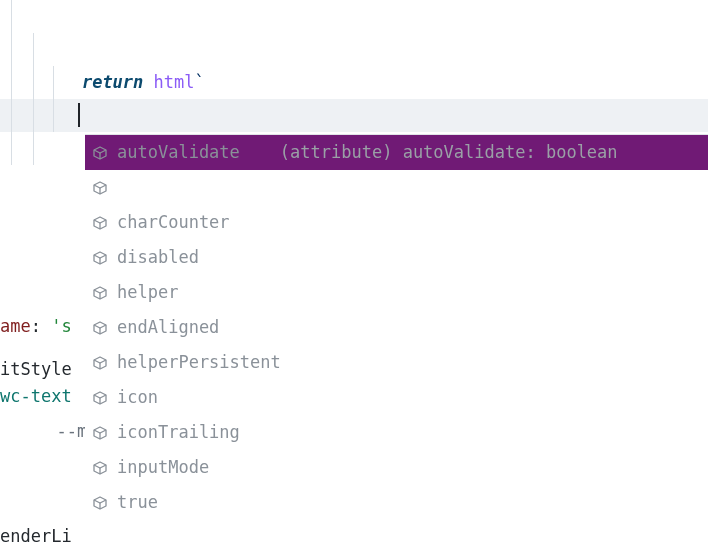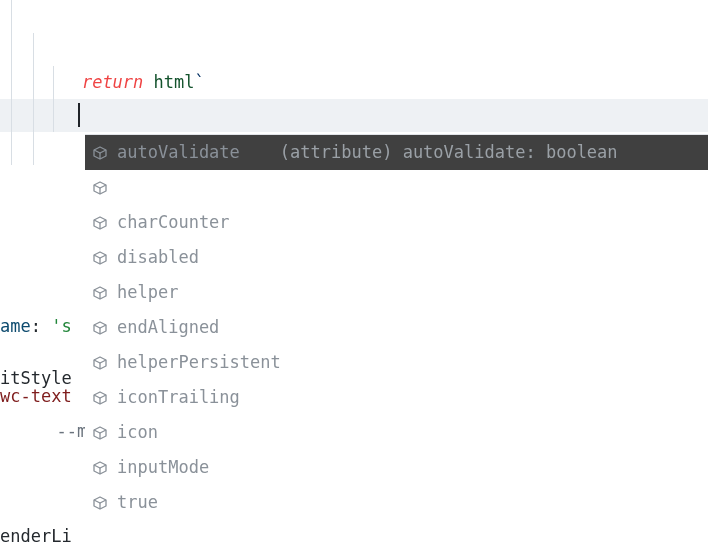--- a/index.html
+++ b/index.html
@@ -27,33 +27,33 @@
     position: absolute;
     top: 0;
     bottom: 0;
     width: 1px;
     background: #d8dee4;
   }
   .ig1 { left: 11px; }
   .ig2 { left: 33px; }
   .ig4 { left: 53px; }
 
-  .kw-return { color: #ef4444; font-style: italic; }
-  .fn-html { color: #14532d; }
+  .kw-return { color: #0c4a6e; font-style: italic; font-weight: bold; }
+  .fn-html { color: #8b5cf6; }
   .backtick { color: #032f62; }
   .tag-bracket { color: #22863a; }
-  .tag-name { color: #7f1d1d; }
+  .tag-name { color: #0f766e; }
   .attr-name { color: #005cc5; font-style: italic; }
   .attr-eq { color: #d73a49; }
   .brace { color: #005cc5; }
   .bool { color: #d19a00; }
   .close-slash { color: #22863a; }
   .plain { color: #24292e; }
   .str { color: #22863a; }
-  .prop { color: #0c4a6e; text-align: right; }
+  .prop { color: #7f1d1d; text-align: right; }
   .cssvar { color: #6a737d; }
 
   .bracket-hl {
     background: #e5e7eb;
     border-radius: 2px;
     padding: 0 1px;
   }
 
   .cursor-line-bg {
     position: absolute;
@@ -86,21 +86,21 @@
   .popup-row {
     display: flex;
     align-items: center;
     height: 35px;
     padding-left: 6px;
     gap: 8px;
     color: #8a9199;
     cursor: pointer;
   }
   .popup-row.selected {
-    background: #404040;
+    background: #701a75;
   }
   .popup-icon {
     flex-shrink: 0;
     display: inline-flex;
     align-items: center;
     justify-content: center;
     width: 18px;
     height: 18px;
     color: #8a9199;
   }
@@ -158,21 +158,21 @@
     <span class="indent-guide ig1"></span>
     <span class="indent-guide ig2"></span>
     <span class="plain">      </span><span class="close-slash">&lt;/</span><span class="tag-name">mw</span>
   </div>
 
 </div>
 
 <div class="cursor"></div>
 
 <div class="bg-code" style="top:310px;"><span class="prop">ame</span><span class="plain">: </span><span class="str">'s</span></div>
-<div class="bg-code" style="top:362px;"><span class="plain">itStyle</span></div>
+<div class="bg-code" style="top:353px;"><span class="plain">itStyle</span></div>
 <div class="bg-code" style="top:380px;"><span class="tag-name">wc-text</span></div>
 <div class="bg-code" style="top:415px;padding-left:36px;"><span class="plain">  </span><span class="cssvar">--mdc-</span></div>
 <div class="bg-code" style="top:520px;text-align:right;"><span class="plain">enderLi</span></div>
 
 <div class="popup" id="autocomplete">
     <div class="popup-row selected">
       <span class="popup-icon">
         <svg width="16" height="16" viewBox="0 0 16 16" fill="none" stroke="currentColor" stroke-width="1.3" stroke-linejoin="round">
           <path d="M8 2 L14 5 L14 11 L8 14 L2 11 L2 5 Z"></path>
           <path d="M2 5 L8 8 L14 5"></path>
@@ -242,40 +242,40 @@
       <span class="popup-label">helperPersistent</span>
     </div>
     <div class="popup-row">
       <span class="popup-icon">
         <svg width="16" height="16" viewBox="0 0 16 16" fill="none" stroke="currentColor" stroke-width="1.3" stroke-linejoin="round">
           <path d="M8 2 L14 5 L14 11 L8 14 L2 11 L2 5 Z"></path>
           <path d="M2 5 L8 8 L14 5"></path>
           <path d="M8 8 L8 14"></path>
         </svg>
       </span>
+      <span class="popup-label">icon</span>
+    </div>
+    <div class="popup-row">
+      <span class="popup-icon">
+        <svg width="16" height="16" viewBox="0 0 16 16" fill="none" stroke="currentColor" stroke-width="1.3" stroke-linejoin="round">
+          <path d="M8 2 L14 5 L14 11 L8 14 L2 11 L2 5 Z"></path>
+          <path d="M2 5 L8 8 L14 5"></path>
+          <path d="M8 8 L8 14"></path>
+        </svg>
+      </span>
       <span class="popup-label">iconTrailing</span>
     </div>
     <div class="popup-row">
       <span class="popup-icon">
         <svg width="16" height="16" viewBox="0 0 16 16" fill="none" stroke="currentColor" stroke-width="1.3" stroke-linejoin="round">
           <path d="M8 2 L14 5 L14 11 L8 14 L2 11 L2 5 Z"></path>
           <path d="M2 5 L8 8 L14 5"></path>
           <path d="M8 8 L8 14"></path>
         </svg>
       </span>
-      <span class="popup-label">icon</span>
-    </div>
-    <div class="popup-row">
-      <span class="popup-icon">
-        <svg width="16" height="16" viewBox="0 0 16 16" fill="none" stroke="currentColor" stroke-width="1.3" stroke-linejoin="round">
-          <path d="M8 2 L14 5 L14 11 L8 14 L2 11 L2 5 Z"></path>
-          <path d="M2 5 L8 8 L14 5"></path>
-          <path d="M8 8 L8 14"></path>
-        </svg>
-      </span>
       <span class="popup-label">inputMode</span>
     </div>
     <div class="popup-row">
       <span class="popup-icon">
         <svg width="16" height="16" viewBox="0 0 16 16" fill="none" stroke="currentColor" stroke-width="1.3" stroke-linejoin="round">
           <path d="M8 2 L14 5 L14 11 L8 14 L2 11 L2 5 Z"></path>
           <path d="M2 5 L8 8 L14 5"></path>
           <path d="M8 8 L8 14"></path>
         </svg>
       </span>

